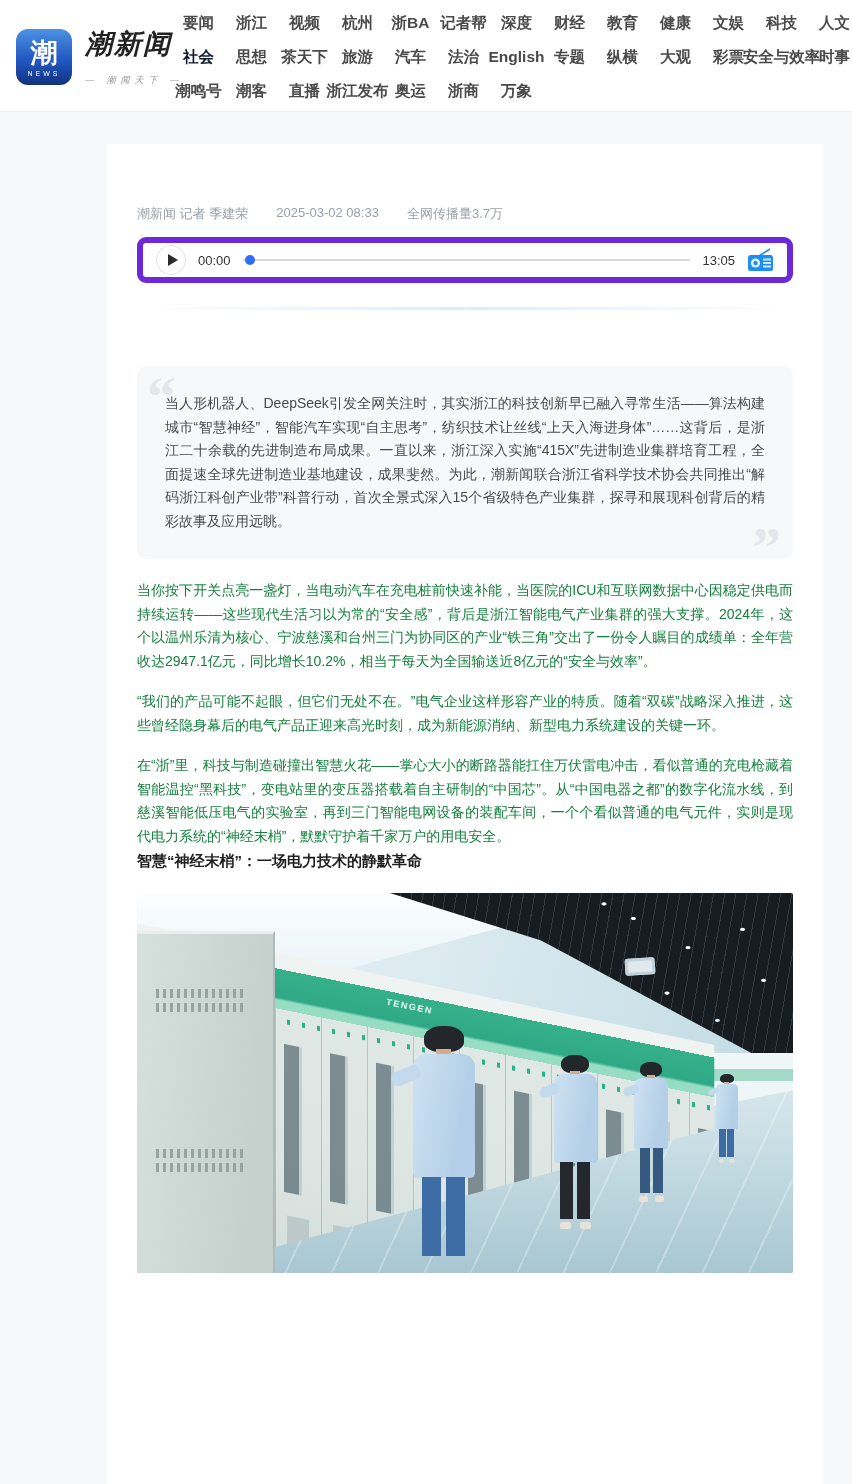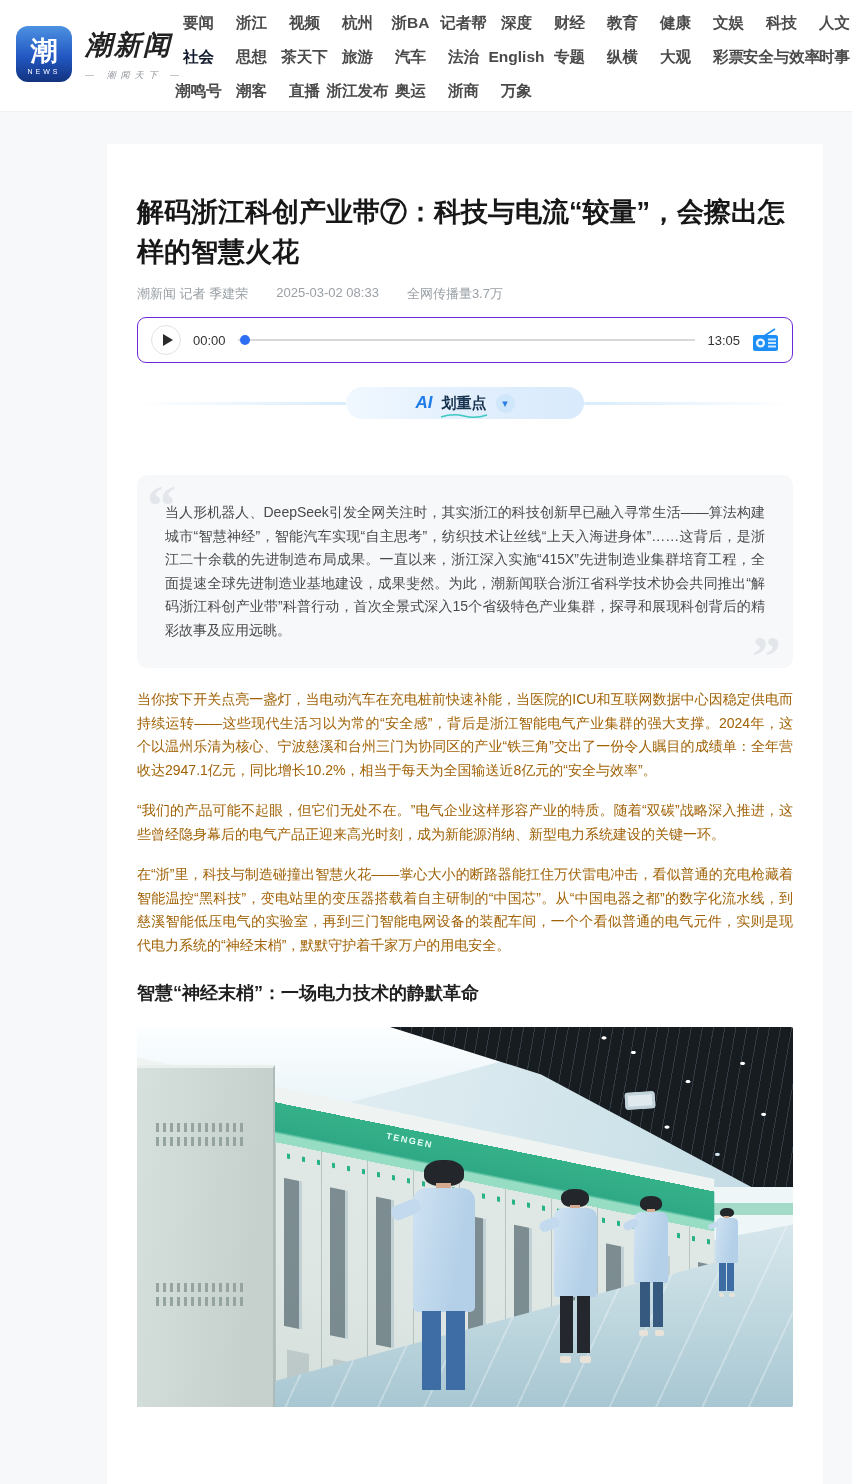--- a/index.html
+++ b/index.html
@@ -10,35 +10,35 @@
   .header { position:relative; width:852px; height:112px; background:#fff;
             border-bottom:1px solid #eef0f2; }
   .logo { position:absolute; left:16px; top:26px; display:flex; align-items:center; cursor:pointer; }
   .logo-icon { width:56px; height:56px; border-radius:12px; position:relative;
                background:linear-gradient(180deg,#4d92e2 0%,#2257c2 55%,#12337f 100%);
                display:flex; flex-direction:column; align-items:center; justify-content:center; }
   .logo-icon .zh { color:#fff; font-size:27px; font-weight:700; line-height:30px; margin-top:2px; }
   .logo-icon .en { color:#fff; font-size:7px; letter-spacing:3px; margin-top:2px; }
   .logo-text { margin-left:13px;font-style:italic; }
   .logo-title { font-size:27px; font-weight:700; color:#222; letter-spacing:2px; }
-  .logo-tag { font-size:9px; color:#8f9398; letter-spacing:5px; margin-top:6px; }
+  .logo-tag { font-size:9px; color:#8f9398; letter-spacing:5px; margin-top:12px; }
   .nav { position:absolute; left:172px; top:6px; display:grid;
          grid-template-columns:repeat(13,53px); grid-auto-rows:34px; }
   .nav-item { display:flex; align-items:center; justify-content:center; white-space:nowrap;
               font-size:15.5px; color:#4a4a4a; cursor:pointer;font-weight:bold; }
   .nav-item.active { color:#0f172a; }
 
   
   .card { width:716px; margin:32px 0 0 107px; background:#fff; min-height:1340px;
           padding:48px 30px 0 30px; }
   .title { width:656px; font-size:27px; line-height:40px; font-weight:700; color:#171717; }
   .meta { display:flex; gap:28px; margin-top:13px; font-size:13px; color:#9aa0a6; }
 
   
-  .player { margin-top:14px; width:656px; height:46px; border:1px solid #6d28d9; border-radius:9px;
+  .player { margin-top:14px; width:656px; height:46px; border:6px solid #6d28d9; border-radius:9px;
             display:flex; align-items:center; padding:0 13px; gap:12px; background:#fff; }
   .play-btn { width:30px; height:30px; border-radius:50%; border:1px solid #e2e2e2; background:#fff;
               display:flex; align-items:center; justify-content:center; cursor:pointer; flex:0 0 auto; }
   .play-btn i { display:block; width:0; height:0; border-left:10px solid #2b2b2b;
                 border-top:6px solid transparent; border-bottom:6px solid transparent; margin-left:3px; }
   .ptime { font-size:13px; color:#333; flex:0 0 auto; }
   .track { flex:1; height:2px; background:#d9d9d9; position:relative; cursor:pointer; }
   .track .dot { position:absolute; left:2px; top:-4px; width:10px; height:10px; border-radius:50%;
                 background:#2e6ef2; }
   .radio-ic { flex:0 0 auto; cursor:pointer; display:flex; }
@@ -59,24 +59,24 @@
 
   
   .quote { position:relative; margin-top:56px; width:656px; background:#f7f8fa; border-radius:10px;
            padding:26px 28px; font-size:14px; line-height:23.5px; color:#4a4a4a; text-align:justify; }
   .qmark { position:absolute; font-family:"Liberation Serif", serif; font-weight:900;
            font-size:58px; color:#e3e6ea; line-height:1; }
   .qmark.open { left:10px; top:2px; }
   .qmark.close { right:12px; bottom:-18px; }
 
   
-  .para { width:656px; margin-top:17px; font-size:14px; line-height:23.5px; color:#a16207;
+  .para { width:656px; margin-top:17px; font-size:14px; line-height:23.5px; color:#15803d;
           text-align:justify; }
   .para.first { margin-top:20px; }
-  .subhead { width:656px; margin-top:24px; font-size:18px; font-weight:800; color:#1f1f1f; }
+  .subhead { width:656px; margin-top:4px; font-size:15px; font-weight:800; color:#1f1f1f; }
 
   
   .photo { position:relative; margin-top:22px; width:656px; height:380px; overflow:hidden;
            border-radius:2px; background:linear-gradient(105deg,#e9f4f7 0%,#dcebf0 40%,#cde2e9 70%,#bed8e1 100%); }
   .ph-ceilL { position:absolute; left:0; top:0; width:62%; height:30%;
               background:linear-gradient(180deg,#fcfeff 0%,#eaf4f8 70%,rgba(234,244,248,0) 100%);
               clip-path:polygon(0 0,100% 0,100% 20%,40% 78%,0 100%); }
   .ph-ceilD { position:absolute; right:0; top:0; width:64%; height:48%;
               clip-path:polygon(4% 0,100% 0,100% 100%,40% 26%);
               background:
@@ -181,21 +181,20 @@
     <span class="nav-item">潮客</span>
     <span class="nav-item">直播</span>
     <span class="nav-item">浙江发布</span>
     <span class="nav-item">奥运</span>
     <span class="nav-item">浙商</span>
     <span class="nav-item">万象</span>
   </nav>
 </div>
 
 <div class="card">
-  <h1 class="title">解码浙江科创产业带⑦：科技与电流“较量”，会擦出怎样的智慧火花</h1>
 
   <div class="meta">
     <span>潮新闻 记者 季建荣</span>
     <span>2025-03-02 08:33</span>
     <span>全网传播量3.7万</span>
   </div>
 
   <div class="player">
     <div class="play-btn">
         <i></i>
@@ -213,30 +212,20 @@
         <circle cx="8.5" cy="15" r="2.2" fill="#1d8ef5"></circle>
         <rect x="16" y="10.5" width="8" height="2" fill="#cfe8ff"></rect>
         <rect x="16" y="14" width="8" height="2" fill="#cfe8ff"></rect>
         <rect x="16" y="17.5" width="8" height="2" fill="#cfe8ff"></rect>
       </svg>
     </span>
   </div>
 
   <div class="ai-row">
     <div class="ai-line l"></div>
-    <div class="ai-pill">
-      <span class="ai-pre">AI</span>
-      <span class="ai-label">
-        <span>划重点</span>
-        <svg width="48" height="7" viewBox="0 0 48 7">
-          <path d="M1 5 Q 13 1 24 4 T 47 3" stroke="#3cc8c0" stroke-width="1.6" fill="none"></path>
-        </svg>
-      </span>
-      <span class="ai-chev">▾</span>
-    </div>
     <div class="ai-line r"></div>
   </div>
 
   <div class="quote">
     <span class="qmark open">“</span>
     <span>当人形机器人、DeepSeek引发全网关注时，其实浙江的科技创新早已融入寻常生活——算法构建城市“智慧神经”，智能汽车实现“自主思考”，纺织技术让丝线“上天入海进身体”……这背后，是浙江二十余载的先进制造布局成果。一直以来，浙江深入实施“415X”先进制造业集群培育工程，全面提速全球先进制造业基地建设，成果斐然。为此，潮新闻联合浙江省科学技术协会共同推出“解码浙江科创产业带”科普行动，首次全景式深入15个省级特色产业集群，探寻和展现科创背后的精彩故事及应用远眺。</span>
     <span class="qmark close">”</span>
   </div>
 
   <p class="para first">当你按下开关点亮一盏灯，当电动汽车在充电桩前快速补能，当医院的ICU和互联网数据中心因稳定供电而持续运转——这些现代生活习以为常的“安全感”，背后是浙江智能电气产业集群的强大支撑。2024年，这个以温州乐清为核心、宁波慈溪和台州三门为协同区的产业“铁三角”交出了一份令人瞩目的成绩单：全年营收达2947.1亿元，同比增长10.2%，相当于每天为全国输送近8亿元的“安全与效率”。</p>

